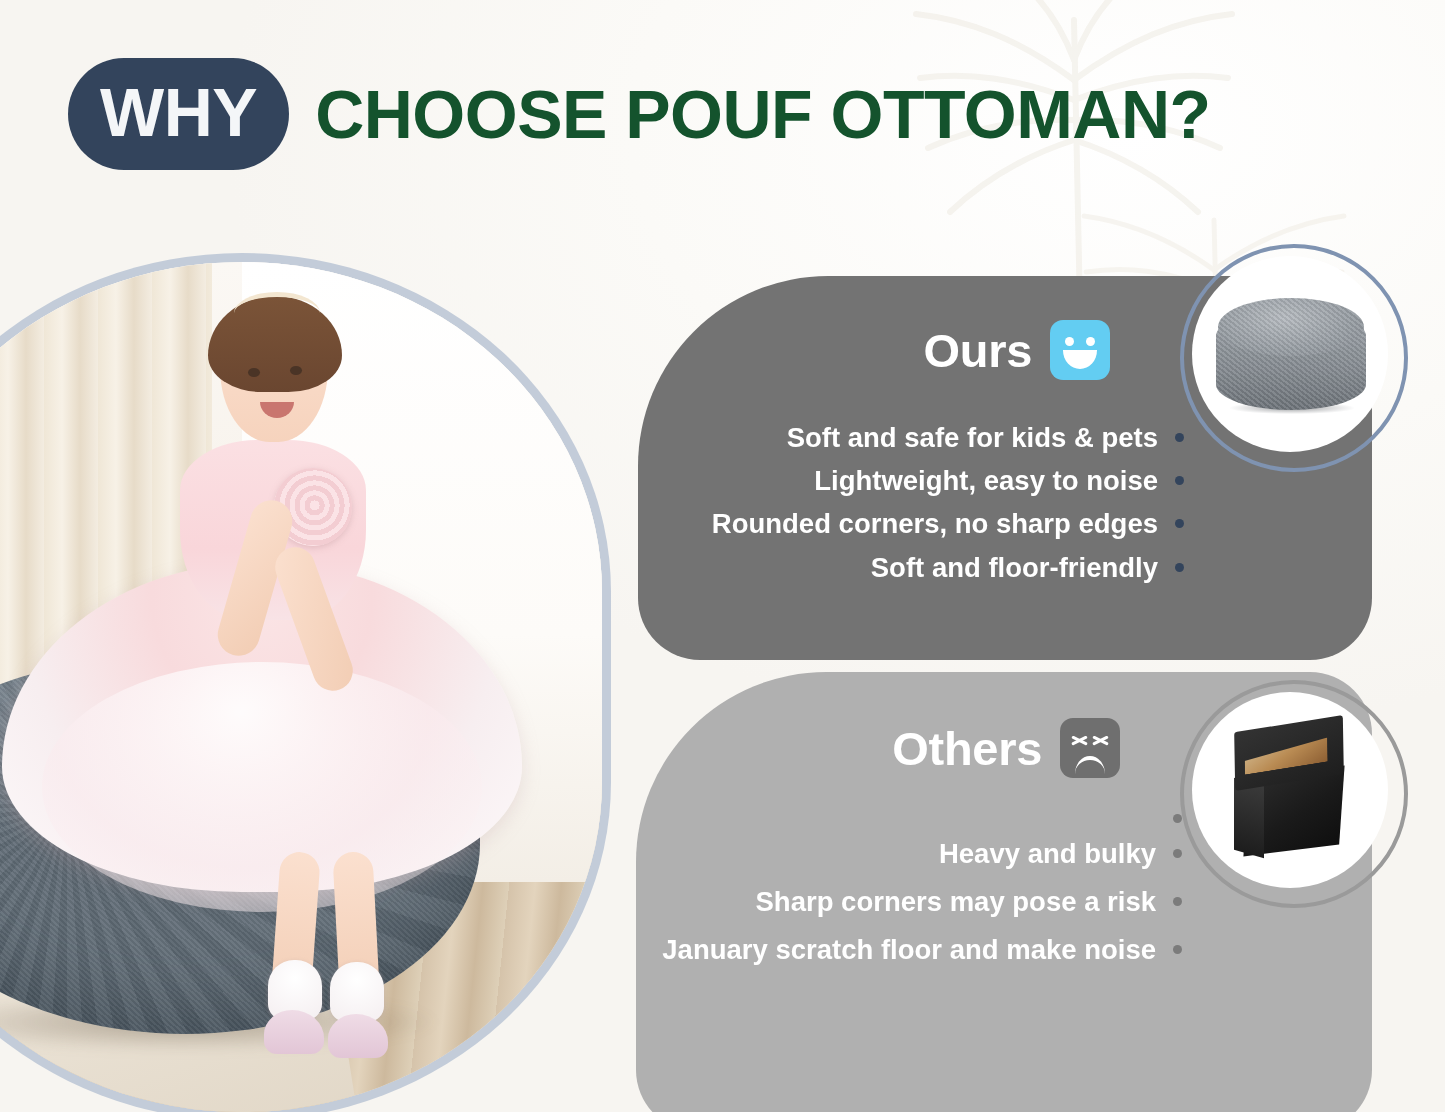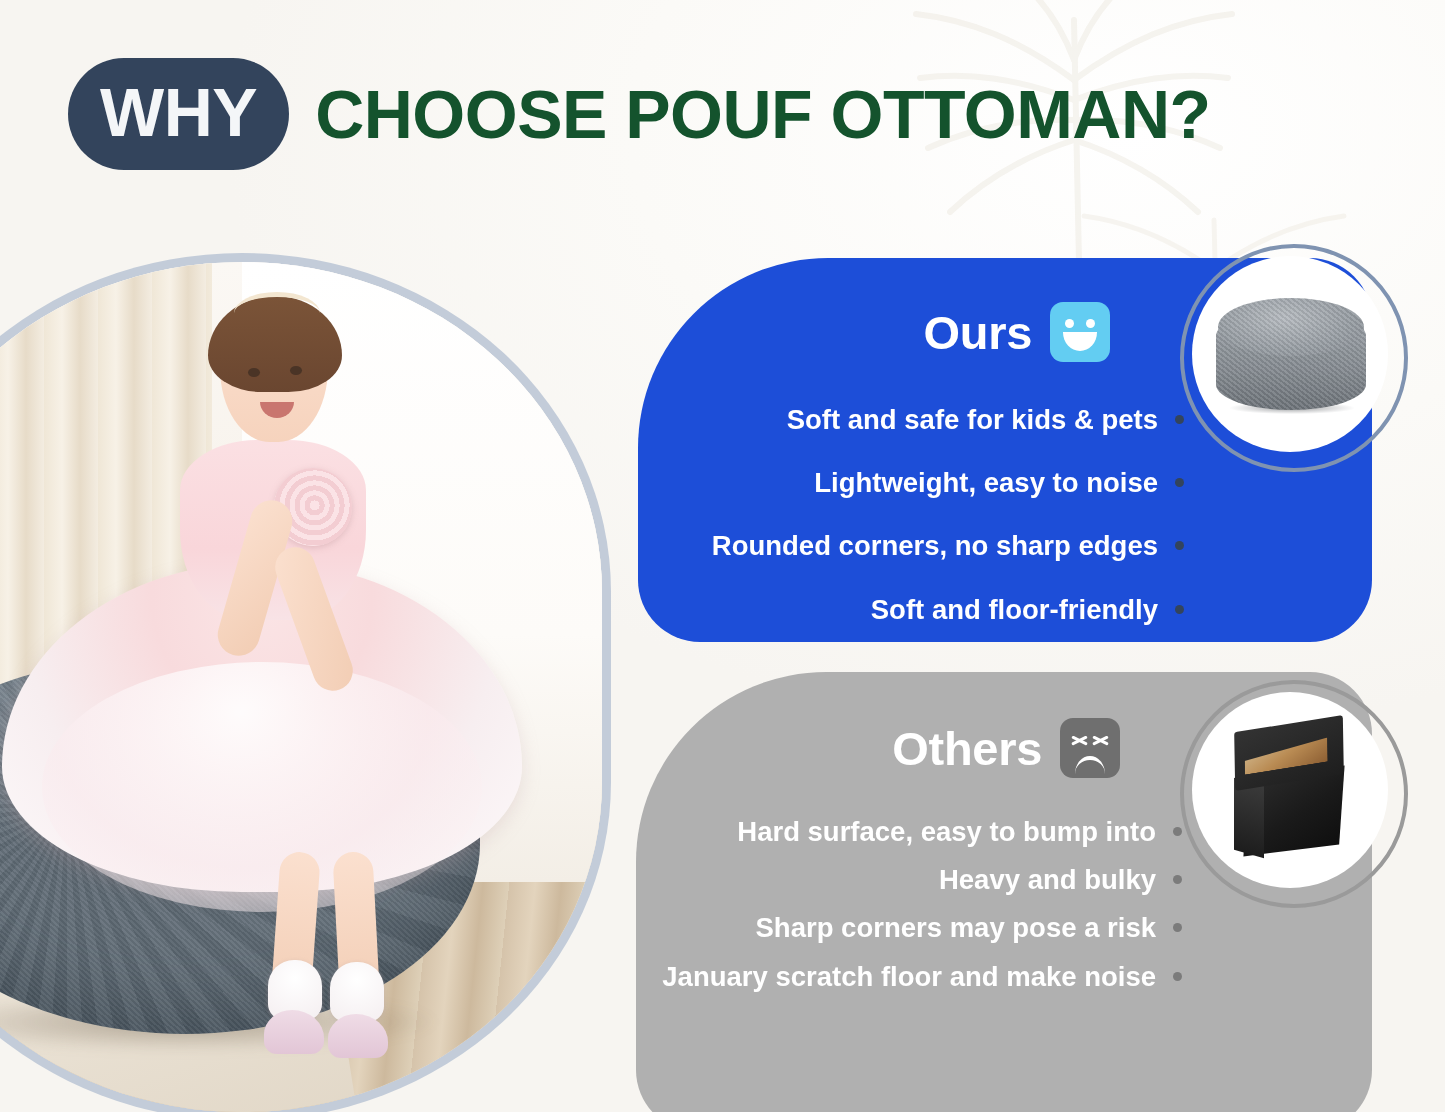--- a/index.html
+++ b/index.html
@@ -265,24 +265,24 @@
   .shoe.h2 { left: 266px; top: 752px; }
 
   
   .panel {
     position: absolute;
     z-index: 4;
     border-radius: 190px 62px 62px 62px;
   }
   .panel-ours {
     left: 638px;
-    top: 258px;
+    top: 276px;
     width: 734px;
     height: 384px;
-    background: #1d4ed8;
+    background: #737373;
   }
   .panel-others {
     left: 636px;
     top: 672px;
     width: 736px;
     height: 460px;
     background: #b0b0b0;
   }
 
   .panel-head {
@@ -341,21 +341,21 @@
     width: 30px; height: 14px;
     border-top: 4px solid #ffffff;
     border-radius: 50% 50% 0 0 / 100% 100% 0 0;
   }
 
   .bullets {
     position: absolute;
     display: flex;
     flex-direction: column;
   }
-  .panel-ours .bullets { right: 188px; top: 144px; gap: 28px; }
+  .panel-ours .bullets { right: 188px; top: 144px; gap: 8px; }
   .panel-others .bullets { right: 190px; top: 142px; gap: 13px; }
 
   .bullet-row {
     display: flex;
     align-items: center;
     justify-content: flex-end;
     gap: 17px;
   }
   .bullet-text {
     color: #ffffff;
@@ -604,21 +604,20 @@
     <div class="panel-head">
       <div class="panel-title">Others</div>
       <div class="emoji-tile sad">
         <span class="x-eye le"></span>
         <span class="x-eye re"></span>
         <span class="e-frown"></span>
       </div>
     </div>
     <div class="bullets">
       <div class="bullet-row">
-        <div class="bullet-text">Hard surface, easy to bump into</div>
         <div class="bullet-dot"></div>
       </div>
       <div class="bullet-row">
         <div class="bullet-text">Heavy and bulky</div>
         <div class="bullet-dot"></div>
       </div>
       <div class="bullet-row">
         <div class="bullet-text">Sharp corners may pose a risk</div>
         <div class="bullet-dot"></div>
       </div>

